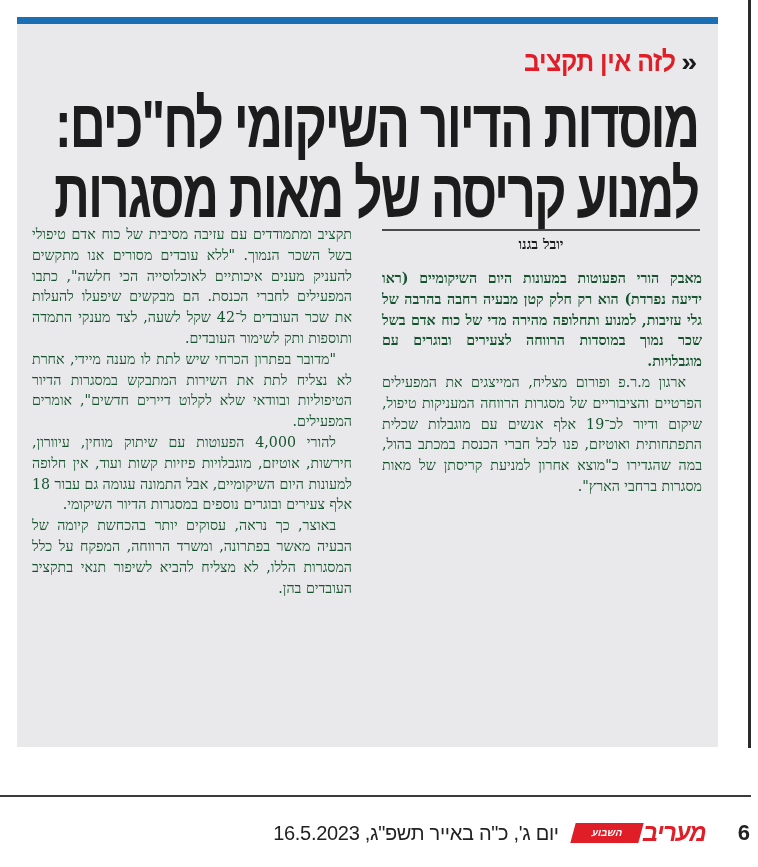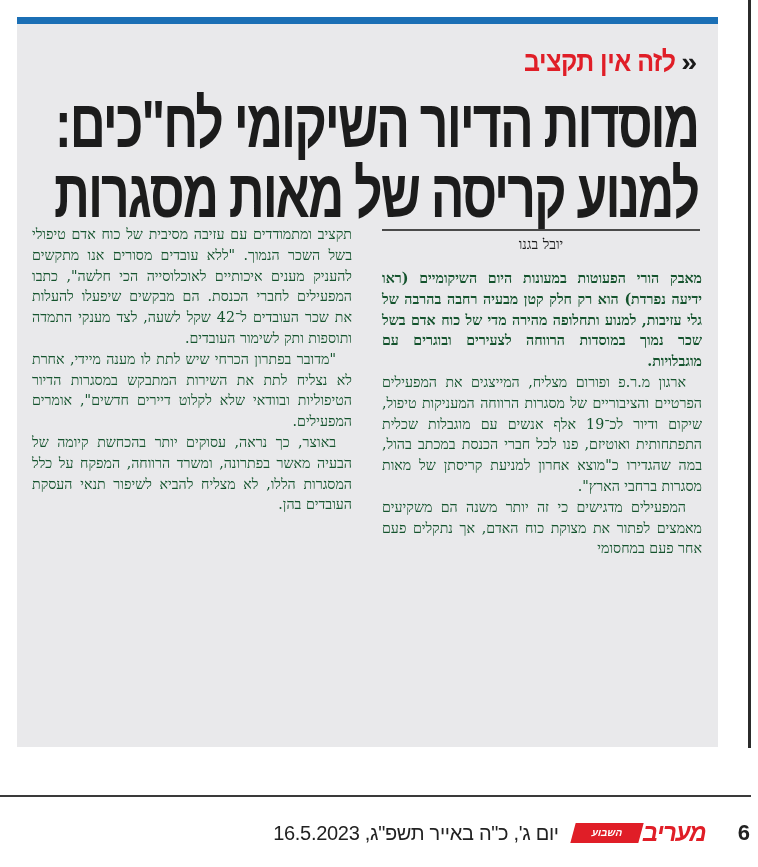--- a/index.html
+++ b/index.html
@@ -27,21 +27,21 @@
     font-size:50px; line-height:52px; letter-spacing:-2px;
     transform-origin:right top; transform:scaleY(1.35);
     margin:0;
   }
   .headline span { display:block; }
   .divider {
     position:absolute; left:365px; top:212px; width:318px; height:2px; background:#4a4a4a;
   }
   .byline {
     position:absolute; left:365px; top:219px; width:318px; text-align:center; direction:rtl;
-    font-weight:normal; font-size:14px;
+    font-weight:bold; font-size:14px;
   }
   .col {
     position:absolute; direction:rtl; text-align:justify; text-align-last:right;
     font-size:14.2px; line-height:20.8px; color:#14532d;
   }
   .col p { margin:0; }
   .col p + p { text-indent:16px; }
   .col-right { left:365px; top:251px; width:320px; }
   .col-left { left:15px; top:207px; width:320px; }
   .lead { font-weight:bold; }
@@ -87,27 +87,27 @@
     <span>מוסדות הדיור השיקומי לח"כים:</span>
     <span>למנוע קריסה של מאות מסגרות</span>
   </h1>
 
   <div class="divider"></div>
   <div class="byline">יובל בגנו</div>
 
   <div class="col col-right">
     <p class="lead">מאבק הורי הפעוטות במעונות היום השיקומיים (ראו ידיעה נפרדת) הוא רק חלק קטן מבעיה רחבה בהרבה של גלי עזיבות, למנוע ותחלופה מהירה מדי של כוח אדם בשל שכר נמוך במוסדות הרווחה לצעירים ובוגרים עם מוגבלויות.</p>
     <p>ארגון מ.ר.פ ופורום מצליח, המייצגים את המפעילים הפרטיים והציבוריים של מסגרות הרווחה המעניקות טיפול, שיקום ודיור לכ־19 אלף אנשים עם מוגבלות שכלית התפתחותית ואוטיזם, פנו לכל חברי הכנסת במכתב בהול, במה שהגדירו כ"מוצא אחרון למניעת קריסתן של מאות מסגרות ברחבי הארץ".</p>
-    <p>המפעילים מדגישים כי זה יותר משנה הם משקיעים מאמצים לפתור את מצוקת כוח האדם, אך נתקלים פעם אחר פעם במחסומי</p>
   </div>
 
   <div class="col col-left">
     <p style="text-indent:0">תקציב ומתמודדים עם עזיבה מסיבית של כוח אדם טיפולי בשל השכר הנמוך. "ללא עובדים מסורים אנו מתקשים להעניק מענים איכותיים לאוכלוסייה הכי חלשה", כתבו המפעילים לחברי הכנסת. הם מבקשים שיפעלו להעלות את שכר העובדים ל־42 שקל לשעה, לצד מענקי התמדה ותוספות ותק לשימור העובדים.</p>
     <p>"מדובר בפתרון הכרחי שיש לתת לו מענה מיידי, אחרת לא נצליח לתת את השירות המתבקש במסגרות הדיור הטיפוליות ובוודאי שלא לקלוט דיירים חדשים", אומרים המפעילים.</p>
-    <p>באוצר, כך נראה, עסוקים יותר בהכחשת קיומה של הבעיה מאשר בפתרונה, ומשרד הרווחה, המפקח על כלל המסגרות הללו, לא מצליח להביא לשיפור תנאי העסקת העובדים בהן.</p>
+    <p>להורי 4,000 הפעוטות עם שיתוק מוחין, עיוורון, חירשות, אוטיזם, מוגבלויות פיזיות קשות ועוד, אין חלופה למעונות היום השיקומיים, אבל התמונה עגומה גם עבור 18 אלף צעירים ובוגרים נוספים במסגרות הדיור השיקומי.</p>
+    <p>באוצר, כך נראה, עסוקים יותר בהכחשת קיומה של הבעיה מאשר בפתרונה, ומשרד הרווחה, המפקח על כלל המסגרות הללו, לא מצליח להביא לשיפור תנאי בתקציב העובדים בהן.</p>
   </div>
 </div>
 
 <div class="right-rule"></div>
 <div class="bottom-rule"></div>
 
 <div class="footer">
   <span class="page-num">6</span>
   <div class="logo">
     <span class="logo-main">מעריב</span>

